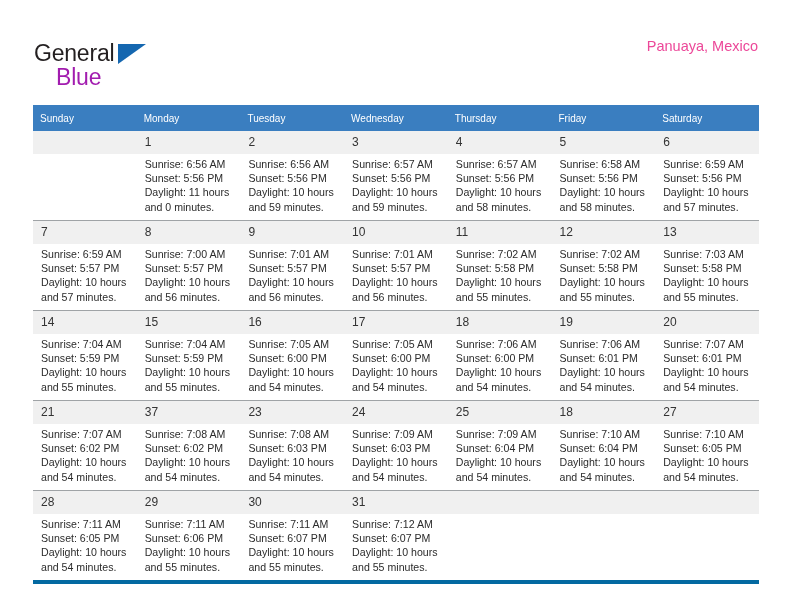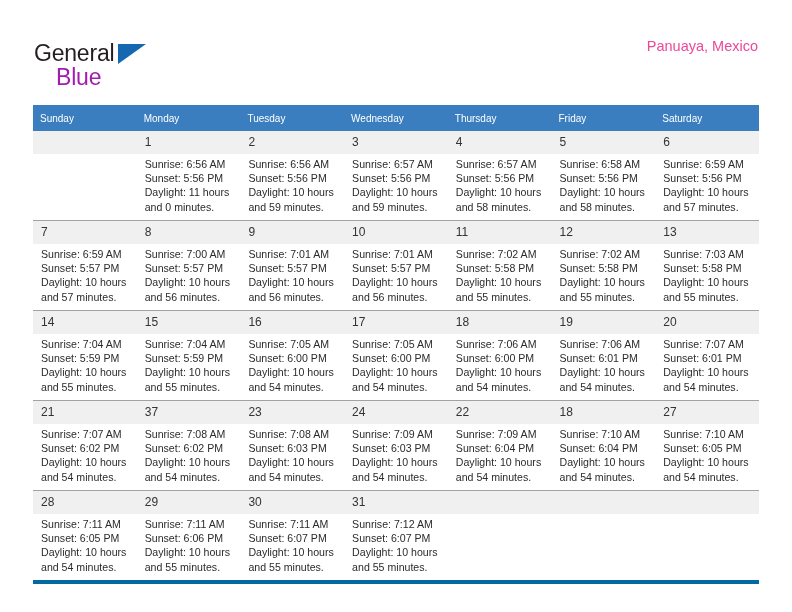--- a/index.html
+++ b/index.html
@@ -449,21 +449,21 @@
               <div class="details">
                 <div>Sunrise: 7:09 AM</div>
                 <div>Sunset: 6:03 PM</div>
                 <div>Daylight: 10 hours</div>
                 <div>and 54 minutes.</div>
               </div>
             </div>
           </td>
           <td>
             <div class="cell-inner">
-              <div class="daynum">22</div>
+              <div class="daynum">25</div>
               <div class="details">
                 <div>Sunrise: 7:09 AM</div>
                 <div>Sunset: 6:04 PM</div>
                 <div>Daylight: 10 hours</div>
                 <div>and 54 minutes.</div>
               </div>
             </div>
           </td>
           <td>
             <div class="cell-inner">

